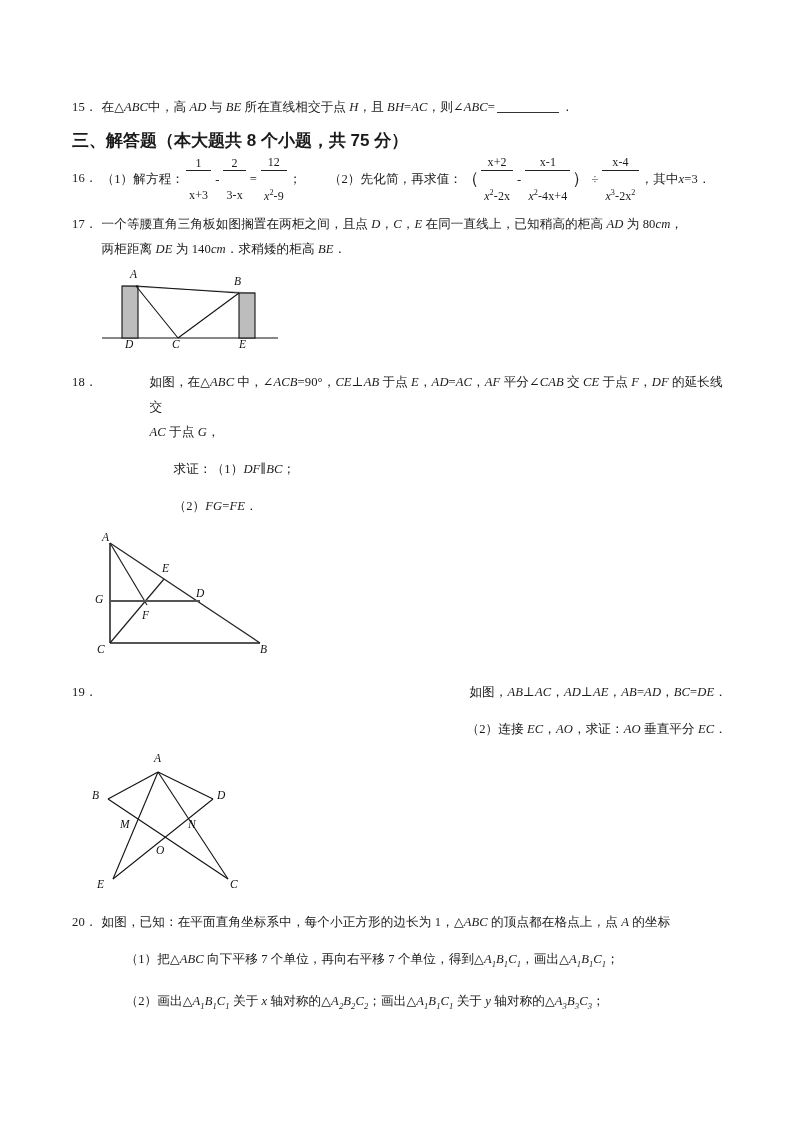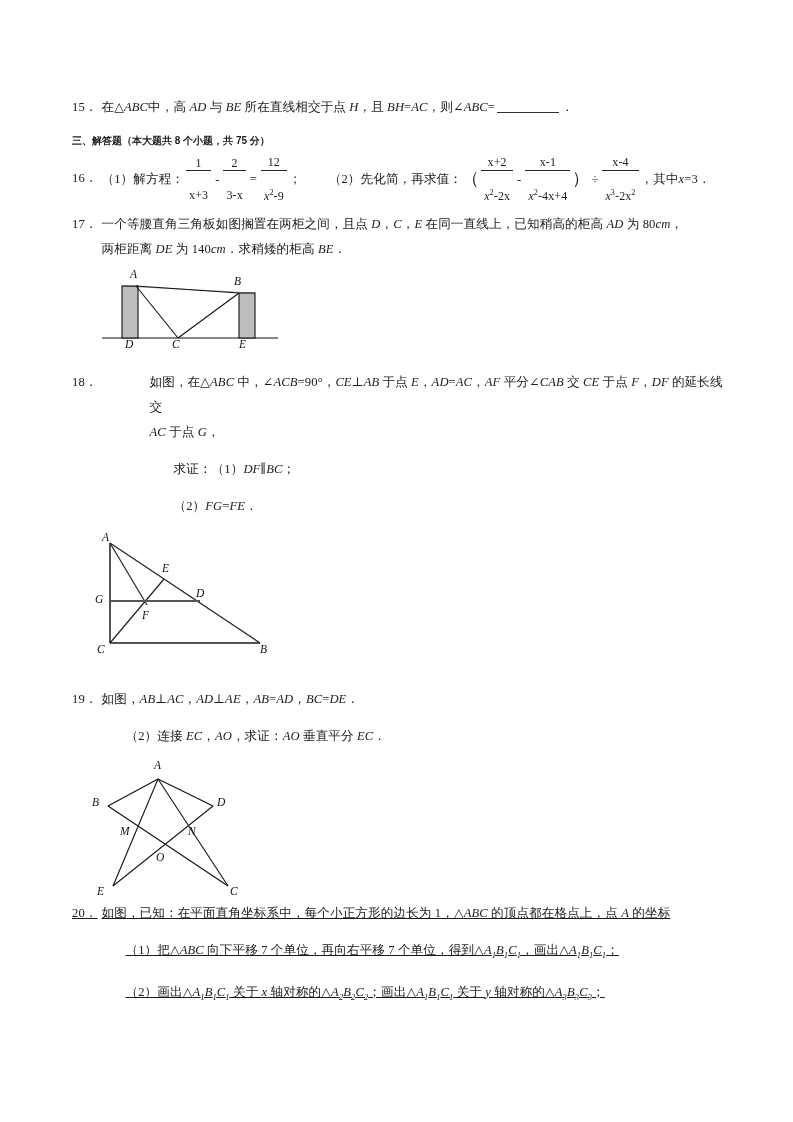--- a/index.html
+++ b/index.html
@@ -35,21 +35,21 @@
     font-size: 12.6px;
     line-height: 25px;
     letter-spacing: 0.1px;
   }
   .q-row { display: flex; align-items: flex-start; }
   .q-num { flex: 0 0 auto; white-space: nowrap; padding-right: 4px; }
   .q-body { flex: 1 1 auto; }
   .indent { padding-left: 24px; }
   .mi { font-style: italic; font-family: "Liberation Serif", serif; }
   .sec-head {
-    font-size: 10px;
+    font-size: 17px;
     font-weight: bold;
     font-family: "Liberation Sans", sans-serif;
     line-height: 26px;
     margin-top: 8px;
     margin-bottom: 2px;
   }
   .blank-line {
     display: inline-block;
     width: 62px;
     border-bottom: 1px solid #333;
@@ -206,21 +206,21 @@
     </svg>
     <span class="lbl" style="left:10px; top:-2px;">A</span>
     <span class="lbl" style="left:70px; top:29px;">E</span>
     <span class="lbl" style="left:3px; top:60px;">G</span>
     <span class="lbl" style="left:104px; top:54px;">D</span>
     <span class="lbl" style="left:50px; top:76px;">F</span>
     <span class="lbl" style="left:5px; top:110px;">C</span>
     <span class="lbl" style="left:168px; top:110px;">B</span>
   </div>
 
-  <div class="q q-row" style="margin-top:29px;">
+  <div class="q q-row" style="margin-top:22px;text-align:right;">
     <span class="q-num">19．</span>
     <span class="q-body">
       <div><span>如图，</span><span class="mi">AB</span><span>⊥</span><span class="mi">AC</span><span>，</span><span class="mi">AD</span><span>⊥</span><span class="mi">AE</span><span>，</span><span class="mi">AB</span><span>=</span><span class="mi">AD</span><span>，</span><span class="mi">BC</span><span>=</span><span class="mi">DE</span><span>．</span></div>
       <div class="indent" style="margin-top:12px;"><span>（2）连接 </span><span class="mi">EC</span><span>，</span><span class="mi">AO</span><span>，求证：</span><span class="mi">AO</span><span> 垂直平分 </span><span class="mi">EC</span><span>．</span></div>
     </span>
   </div>
 
   <div class="fig" style="margin:12px 0 0 6px; width:200px; height:140px;">
     <svg width="200" height="140" viewBox="0 0 200 140">
 
@@ -236,21 +236,21 @@
     <span class="lbl" style="left:76px; top:-2px;">A</span>
     <span class="lbl" style="left:14px; top:35px;">B</span>
     <span class="lbl" style="left:139px; top:35px;">D</span>
     <span class="lbl" style="left:42px; top:64px;">M</span>
     <span class="lbl" style="left:110px; top:64px;">N</span>
     <span class="lbl" style="left:78px; top:90px;">O</span>
     <span class="lbl" style="left:19px; top:124px;">E</span>
     <span class="lbl" style="left:152px; top:124px;">C</span>
   </div>
 
-  <div class="q q-row" style="text-decoration:underline;">
+  <div class="q q-row" style="margin-top:16px;">
     <span class="q-num">20．</span>
     <span class="q-body">
       <div><span>如图，已知：在平面直角坐标系中，每个小正方形的边长为 1，△</span><span class="mi">ABC</span><span> 的顶点都在格点上，点 </span><span class="mi">A</span><span> 的坐标</span></div>
       <div class="indent" style="margin-top:12px;"><span>（1）把△</span><span class="mi">ABC</span><span> 向下平移 7 个单位，再向右平移 7 个单位，得到△</span><span class="mi">A<sub>1</sub>B<sub>1</sub>C<sub>1</sub></span><span>，画出△</span><span class="mi">A<sub>1</sub>B<sub>1</sub>C<sub>1</sub></span><span>；</span></div>
       <div class="indent" style="margin-top:12px;"><span>（2）画出△</span><span class="mi">A<sub>1</sub>B<sub>1</sub>C<sub>1</sub></span><span> 关于 </span><span class="mi">x</span><span> 轴对称的△</span><span class="mi">A<sub>2</sub>B<sub>2</sub>C<sub>2</sub></span><span>；画出△</span><span class="mi">A<sub>1</sub>B<sub>1</sub>C<sub>1</sub></span><span> 关于 </span><span class="mi">y</span><span> 轴对称的△</span><span class="mi">A<sub>3</sub>B<sub>3</sub>C<sub>3</sub></span><span>；</span></div>
     </span>
   </div>
 
 </div>
 </div>

